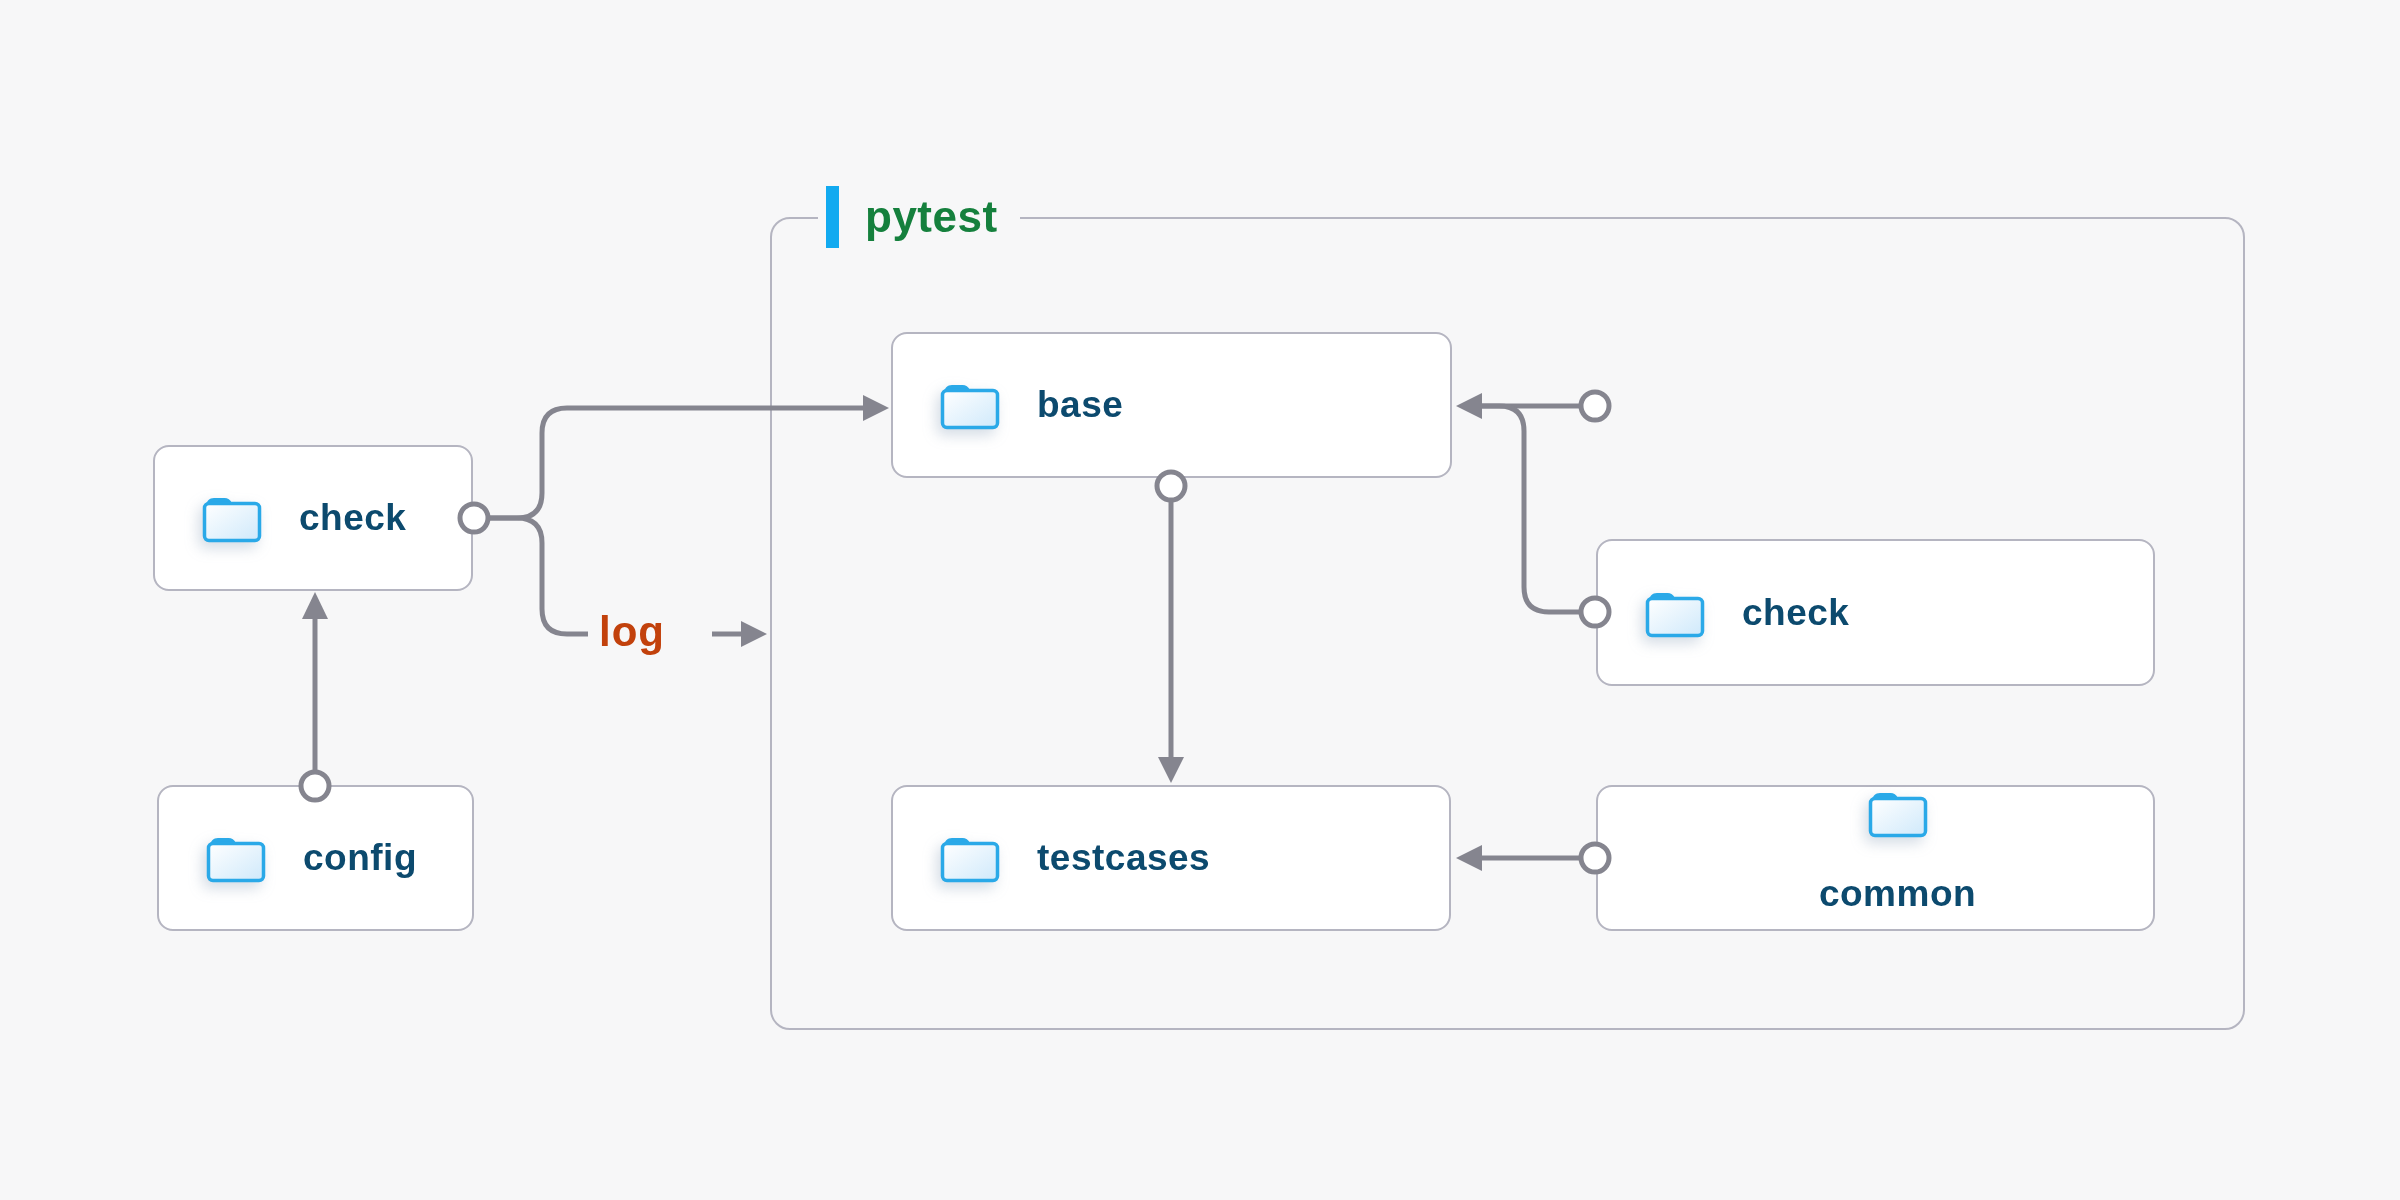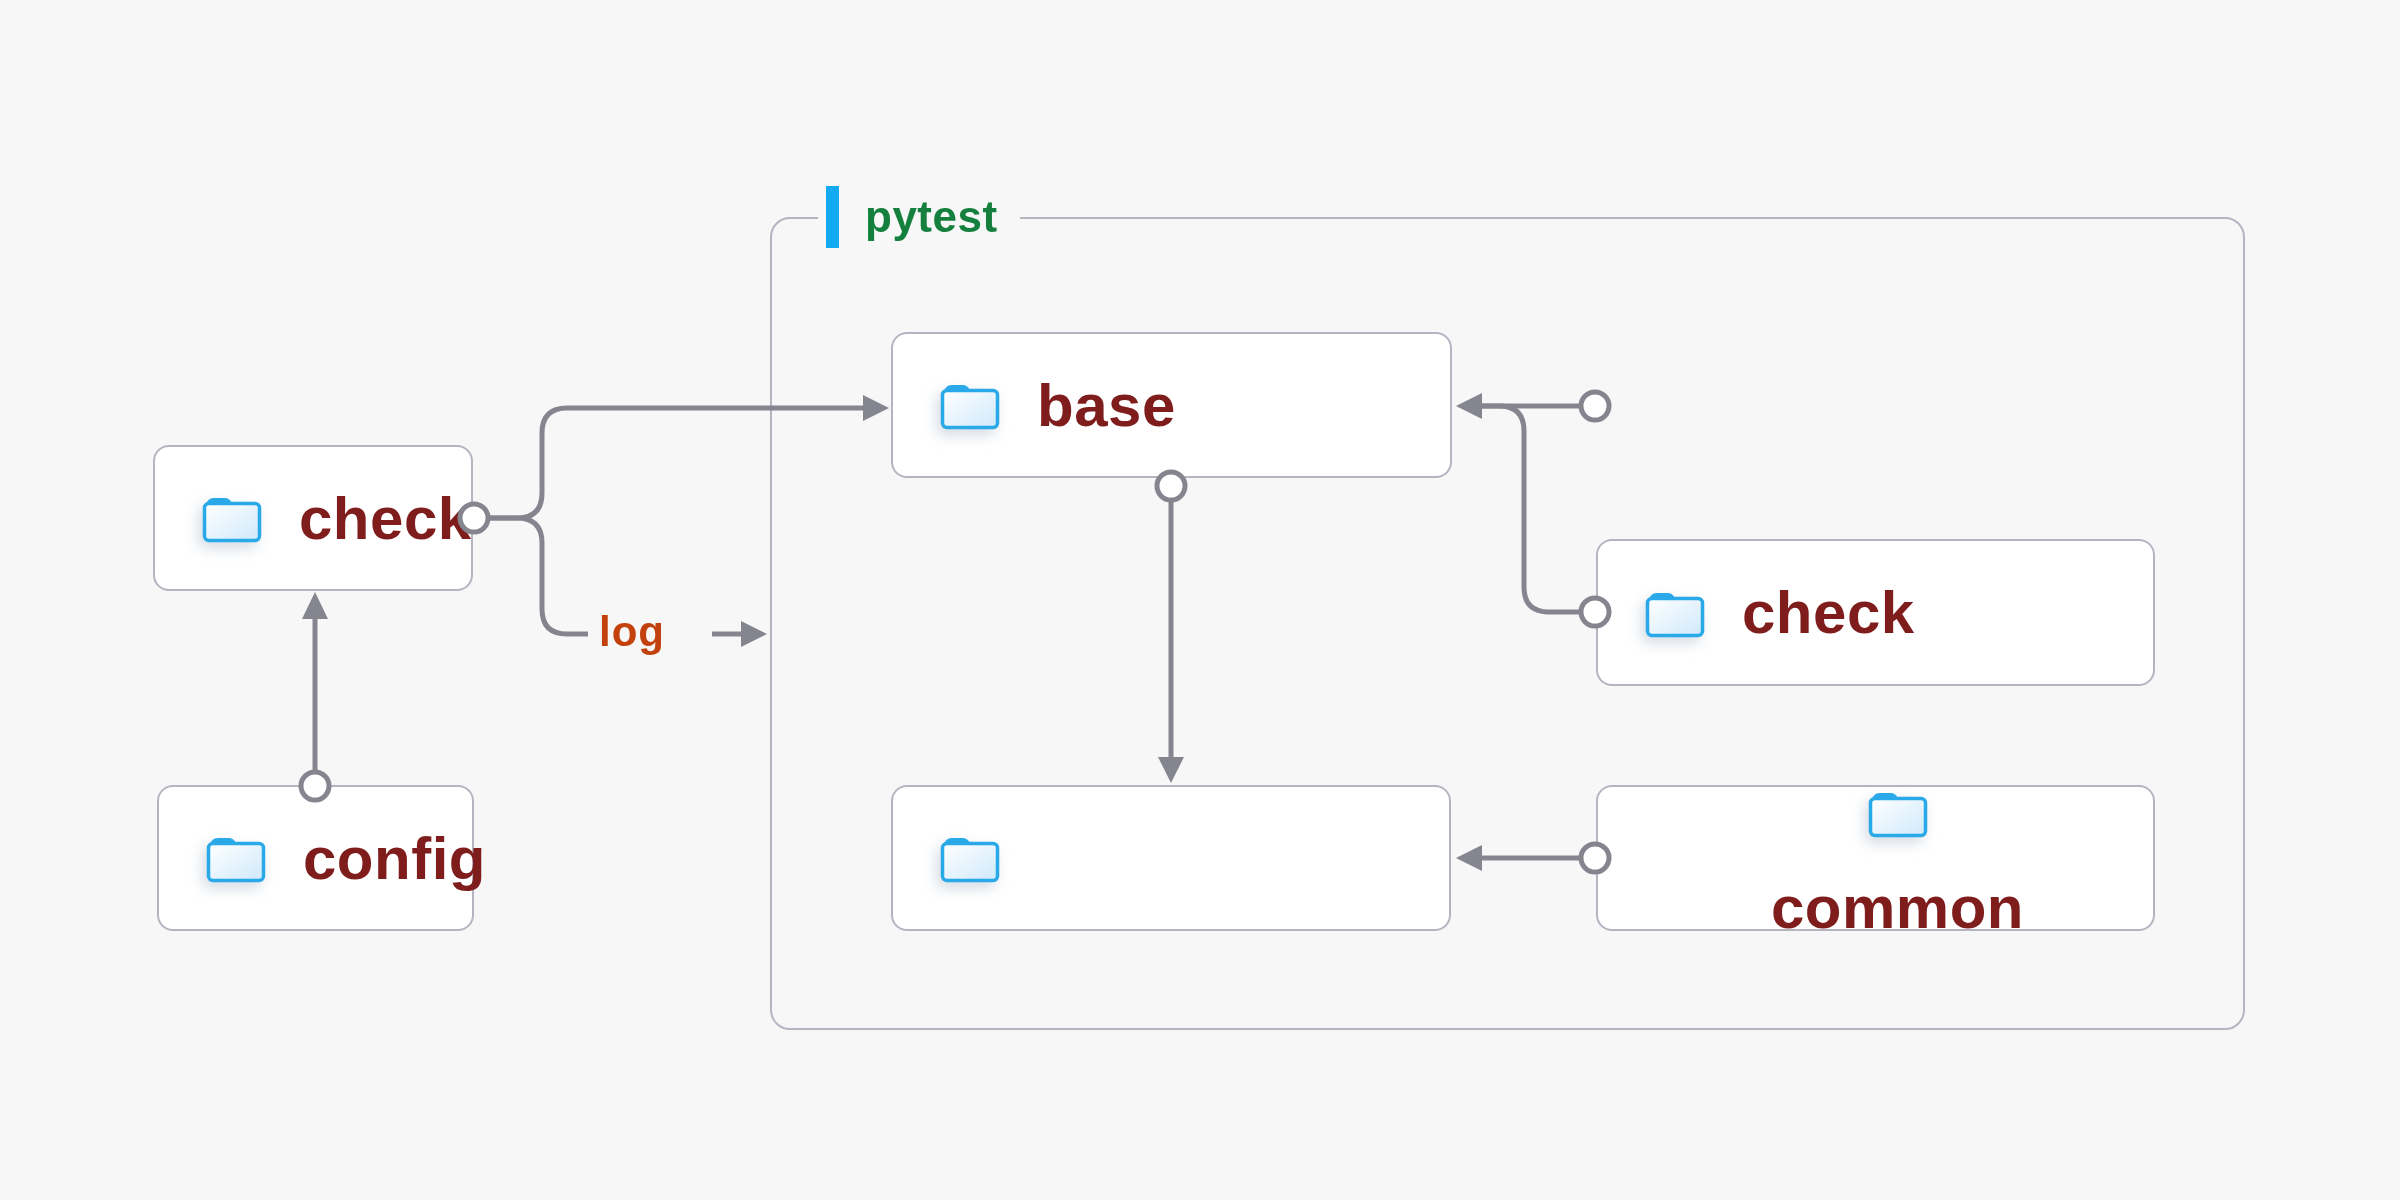--- a/index.html
+++ b/index.html
@@ -28,21 +28,21 @@
   }
 
   
   .node{
     position:absolute;background:#ffffff;
     border:2.5px solid #b5b5c1;border-radius:16px;
     display:flex;align-items:center;gap:34px;
     padding-left:44px;box-sizing:border-box;z-index:2;
   }
   .node-label{
-    font-size:60px;font-weight:700;color:#7f1d1d;letter-spacing:.5px;
+    font-size:37px;font-weight:700;color:#0c4a6e;letter-spacing:.5px;
   }
   .folder{filter:drop-shadow(-4px 6px 7px rgba(100,130,160,.28));flex:0 0 auto;}
 
   .node-utils    {left:153px;top:445px;width:320px;height:146px;}
   .node-config   {left:157px;top:785px;width:317px;height:146px;}
   .node-base     {left:891px;top:332px;width:561px;height:146px;}
   .node-pymilvus {left:1596px;top:332px;width:559px;height:146px;}
   .node-check    {left:1596px;top:539px;width:559px;height:147px;}
   .node-testcases{left:891px;top:785px;width:560px;height:146px;}
   .node-common   {left:1596px;top:785px;width:559px;height:146px;flex-direction:column;}
@@ -113,20 +113,21 @@
       <rect x="5.5" y="11.5" width="55" height="37" rx="4.5" fill="url(#folderGrad)" stroke="#2aa9e8" stroke-width="3.5"></rect>
     </svg>
     <span class="node-label">check</span>
   </div>
 
   <div class="node node-testcases">
     <svg class="folder" width="66" height="52" viewBox="0 0 66 52">
       <path d="M7 14 C7 9.5 10.5 6 15 6 h10.5 c3.2 0 6 1.9 7.2 4.8 l1.2 3 H7 z" fill="#2aa9e8"></path>
       <rect x="5.5" y="11.5" width="55" height="37" rx="4.5" fill="url(#folderGrad)" stroke="#2aa9e8" stroke-width="3.5"></rect>
     </svg>
+    <span class="node-label">testcases</span>
   </div>
 
   <div class="node node-common">
     <svg class="folder" width="66" height="52" viewBox="0 0 66 52">
       <path d="M7 14 C7 9.5 10.5 6 15 6 h10.5 c3.2 0 6 1.9 7.2 4.8 l1.2 3 H7 z" fill="#2aa9e8"></path>
       <rect x="5.5" y="11.5" width="55" height="37" rx="4.5" fill="url(#folderGrad)" stroke="#2aa9e8" stroke-width="3.5"></rect>
     </svg>
     <span class="node-label">common</span>
   </div>
 

